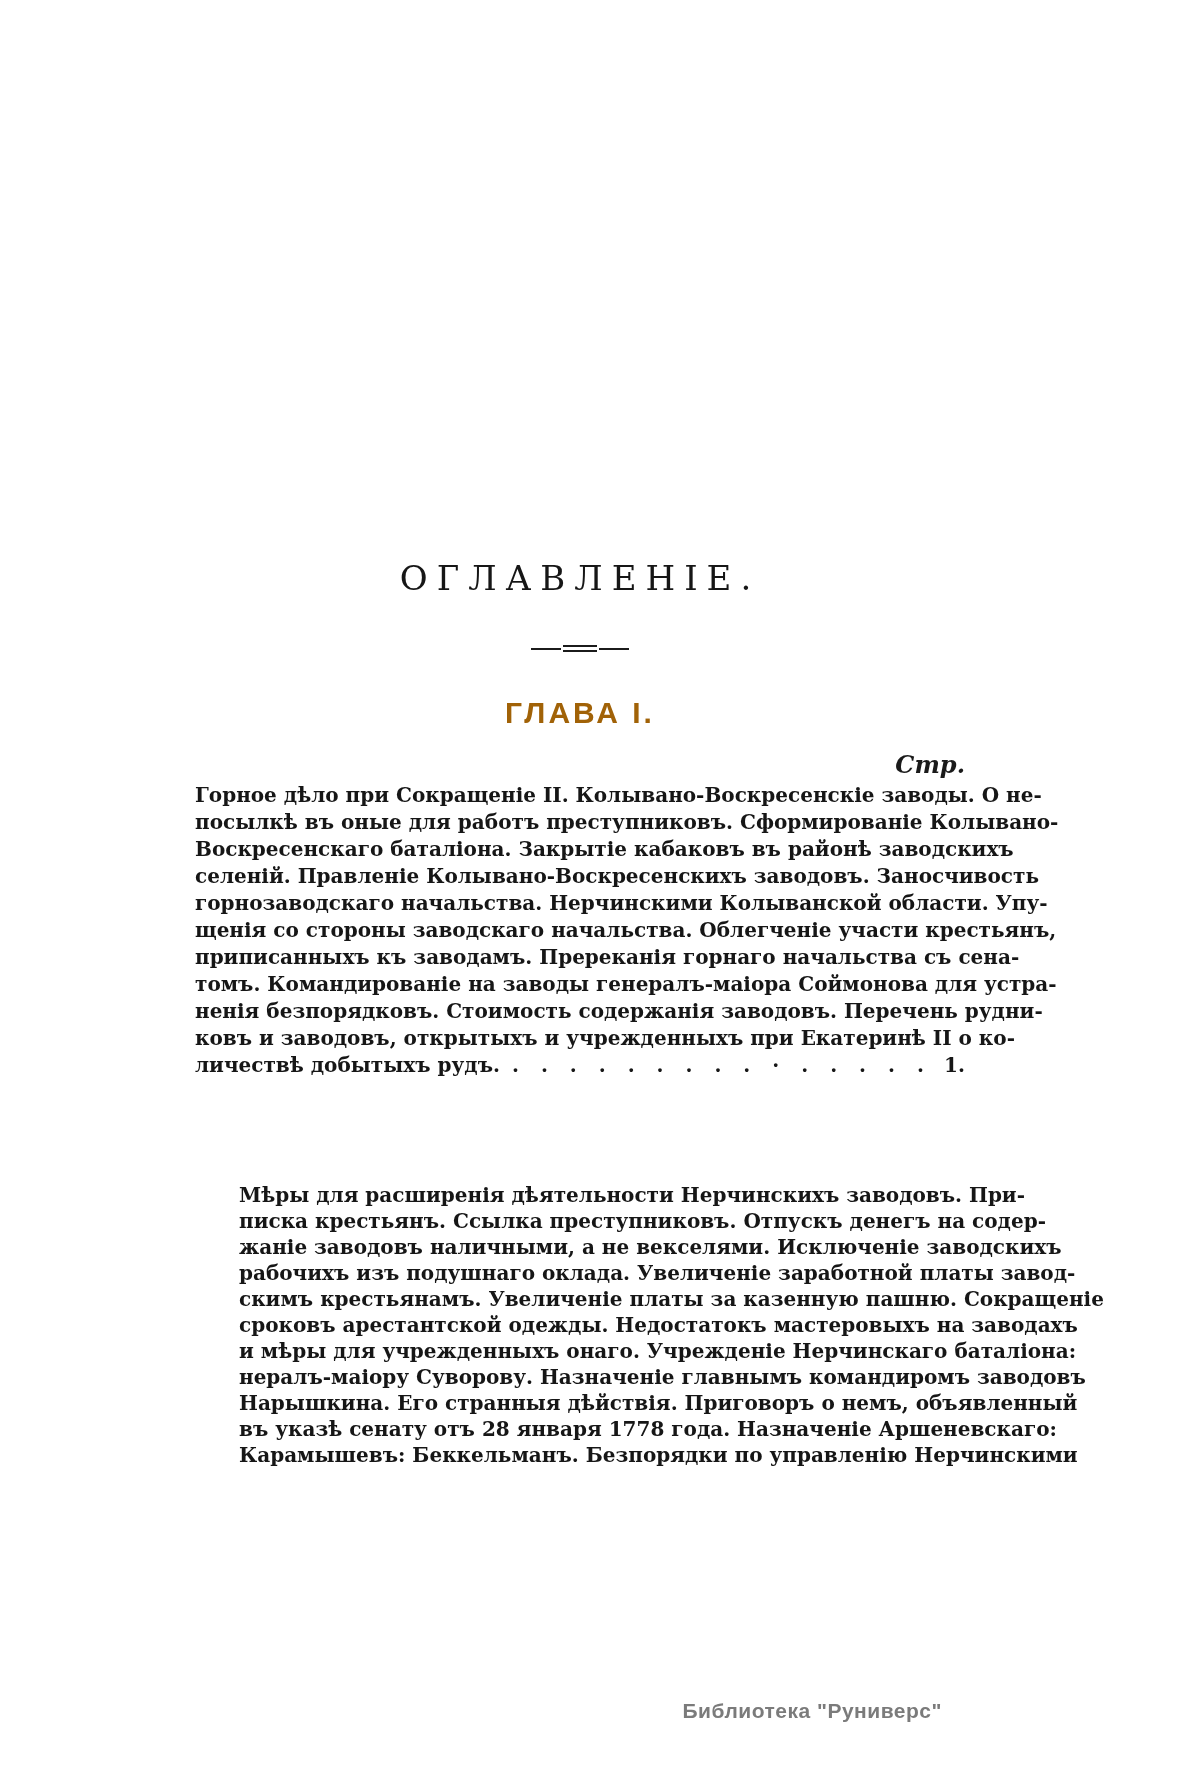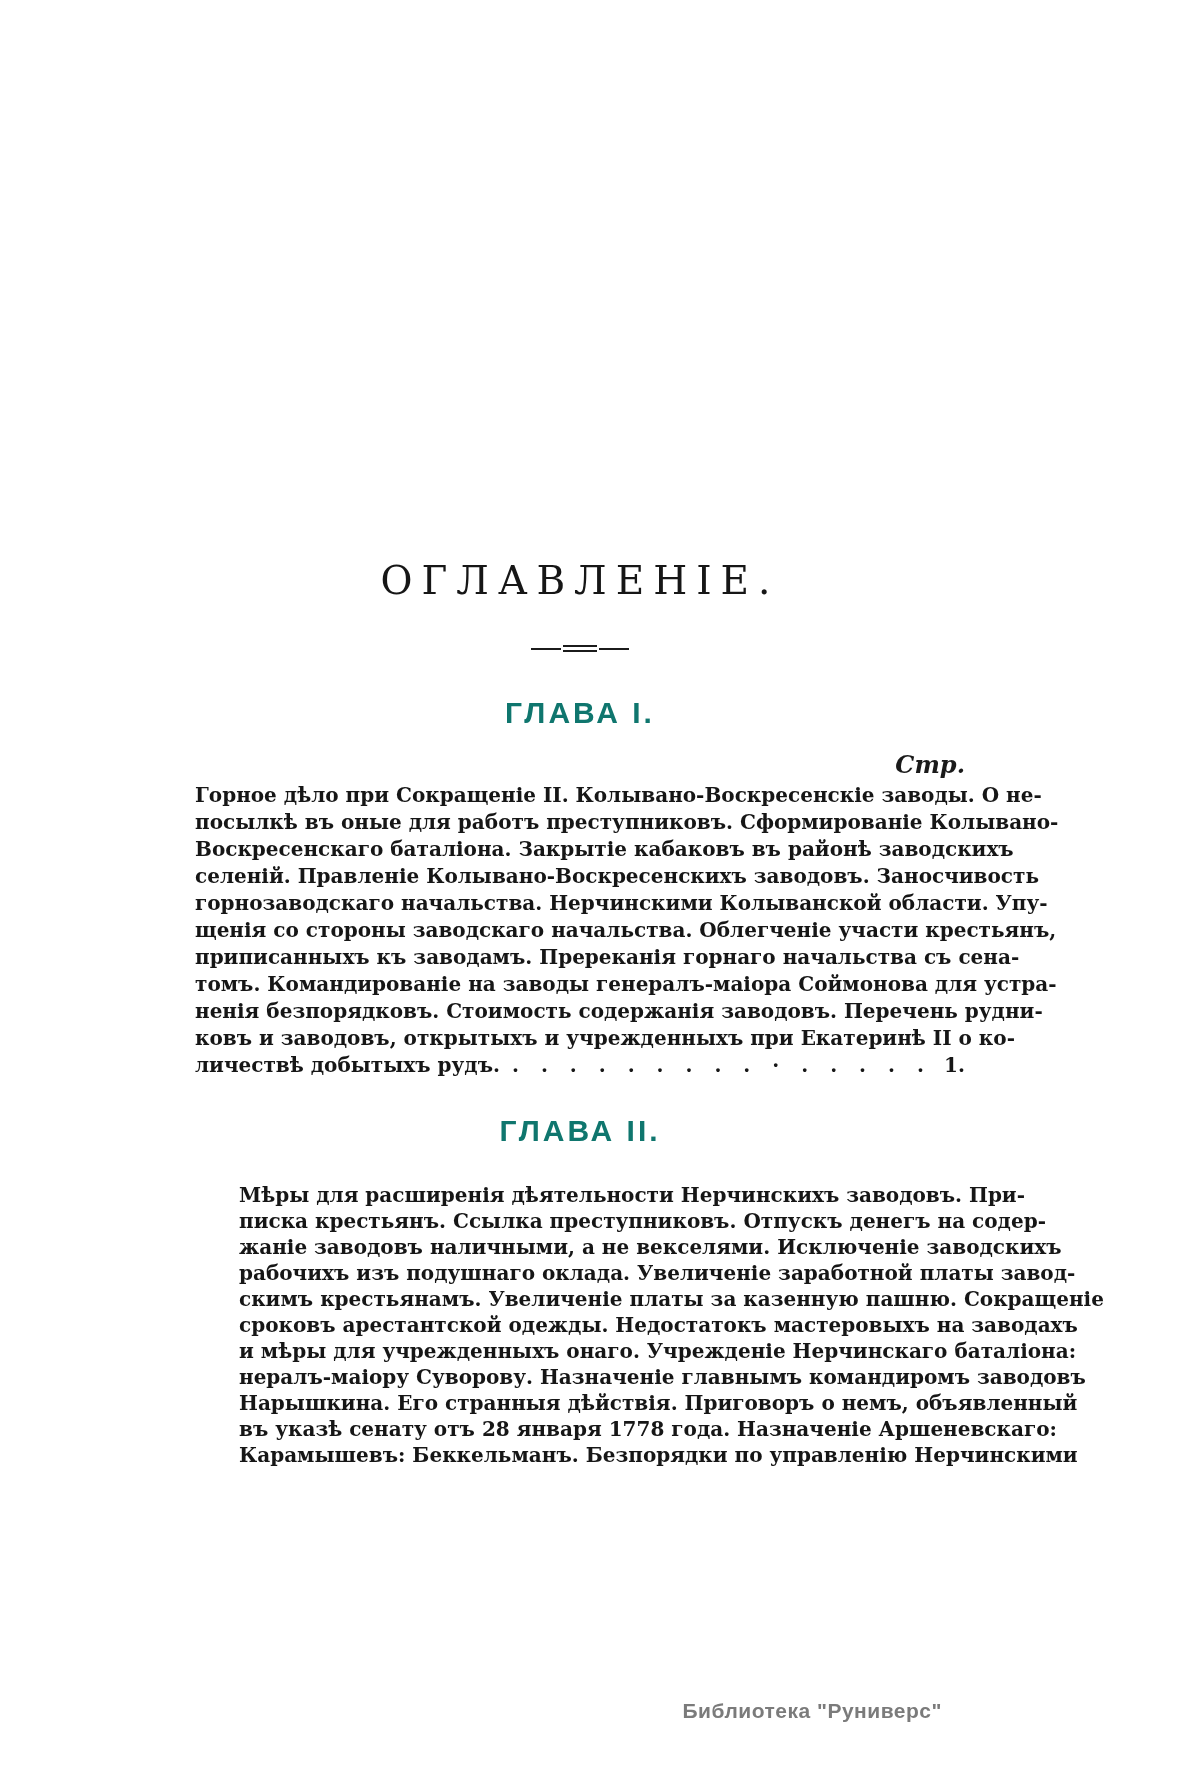--- a/index.html
+++ b/index.html
@@ -17,21 +17,21 @@
     overflow: hidden;
   }
   .page-title {
     position: absolute;
     top: 558px;
     left: 195px;
     width: 770px;
     margin: 0;
     text-align: center;
     font-family: "DejaVu Serif", serif;
-    font-size: 39px;
+    font-size: 34px;
     font-weight: normal;
     letter-spacing: 9px;
     color: #161616;
   }
   .divider {
     position: absolute;
     top: 645px;
     left: 195px;
     width: 770px;
     display: flex;
@@ -53,21 +53,21 @@
   .chapter-heading {
     position: absolute;
     left: 195px;
     width: 770px;
     margin: 0;
     text-align: center;
     font-family: "Liberation Sans", sans-serif;
     font-weight: bold;
     font-size: 30px;
     letter-spacing: 3px;
-    color: #0f766e;
+    color: #a16207;
   }
   .heading-1 { top: 696px; }
   .heading-2 { top: 1114px; }
   .col-label {
     position: absolute;
     top: 750px;
     left: 195px;
     width: 770px;
     text-align: right;
     font-style: italic;
@@ -155,21 +155,20 @@
     <div class="toc-line">томъ. Командированіе на заводы генералъ-маіора Соймонова для устра-</div>
     <div class="toc-line">ненія безпорядковъ. Стоимость содержанія заводовъ. Перечень рудни-</div>
     <div class="toc-line">ковъ и заводовъ, открытыхъ и учрежденныхъ при Екатеринѣ II о ко-</div>
     <div class="toc-line toc-line-last">
       <span class="line-text">личествѣ добытыхъ рудъ.</span>
       <span class="dot-leader">. . . . . . . . . · . . . . . . . . . .</span>
       <span class="page-num">1.</span>
     </div>
   </div>
 
-  <h2 class="chapter-heading heading-2">ГЛАВА II.</h2>
 
   <div class="para para-2">
     <div class="toc-line">Мѣры для расширенія дѣятельности Нерчинскихъ заводовъ. При-</div>
     <div class="toc-line">писка крестьянъ. Ссылка преступниковъ. Отпускъ денегъ на содер-</div>
     <div class="toc-line">жаніе заводовъ наличными, а не векселями. Исключеніе заводскихъ</div>
     <div class="toc-line">рабочихъ изъ подушнаго оклада. Увеличеніе заработной платы завод-</div>
     <div class="toc-line">скимъ крестьянамъ. Увеличеніе платы за казенную пашню. Сокращеніе</div>
     <div class="toc-line">сроковъ арестантской одежды. Недостатокъ мастеровыхъ на заводахъ</div>
     <div class="toc-line">и мѣры для учрежденныхъ онаго. Учрежденіе Нерчинскаго баталіона:</div>
     <div class="toc-line">нералъ-маіору Суворову. Назначеніе главнымъ командиромъ заводовъ</div>

